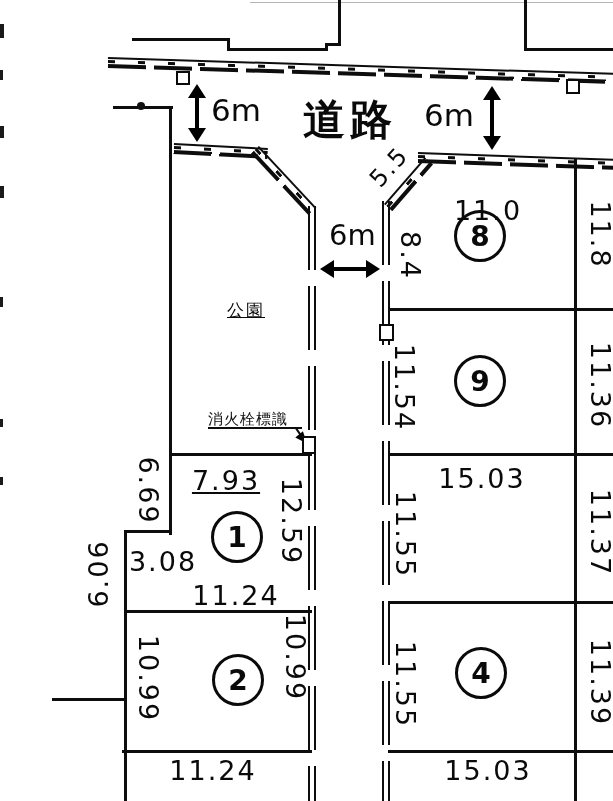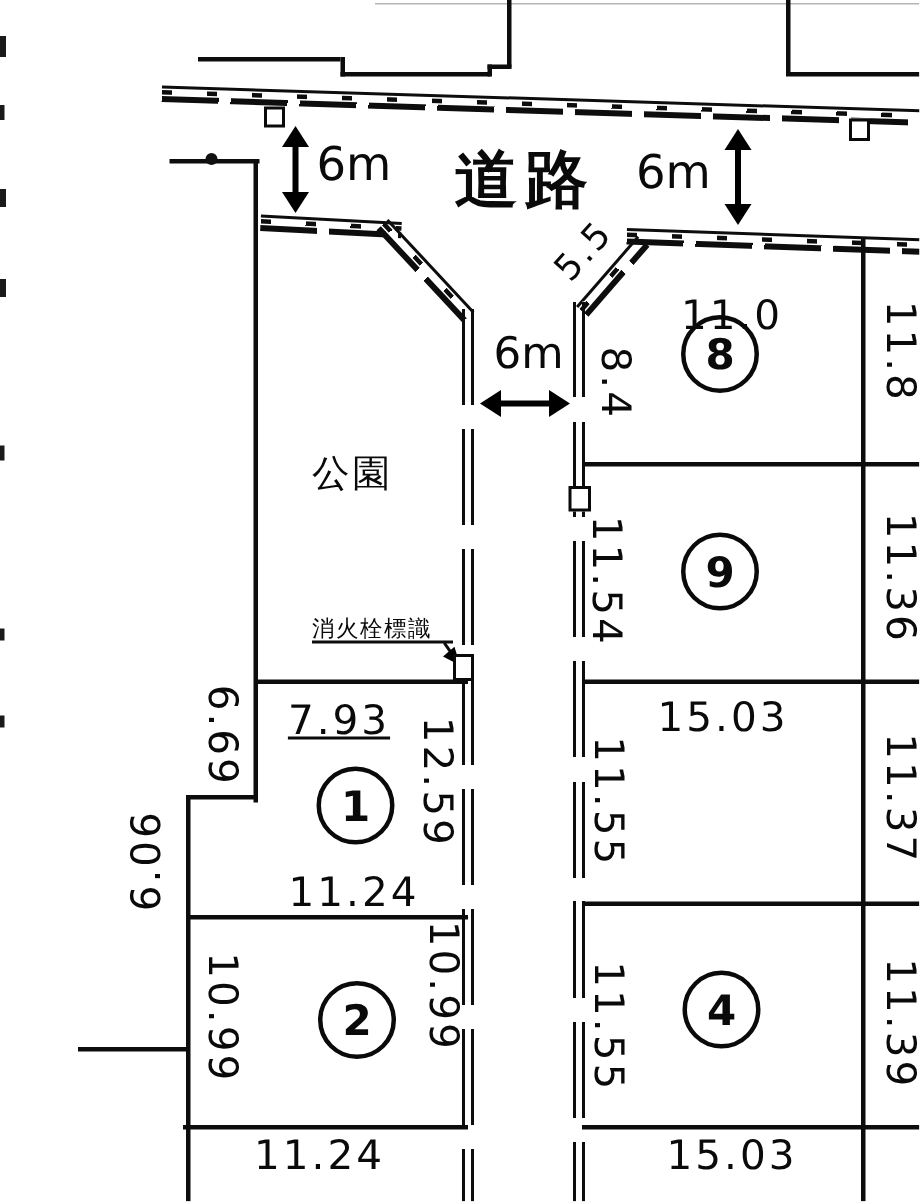--- a/index.html
+++ b/index.html
@@ -119,21 +119,21 @@
     </div>
   <div class="sq" style="left:379px;top:324px;width:11px;height:13px;"></div>
 
   <div class="jp" style="left:329px;top:218px;font-size:29px;">6m</div>
   <div class="harrow" style="left:320px;top:260px;width:60px;">
       <div class="t1"></div>
       <div class="shaft"></div>
       <div class="t2"></div>
     </div>
 
-  <div class="jp" style="left:208px;top:299px;font-size:25px;letter-spacing:2px;">公園</div>
+  <div class="jp" style="left:227px;top:299px;font-size:17px;letter-spacing:2px;text-decoration:underline;">公園</div>
 
   <div class="hline" style="left:113px;top:106px;width:60px;height:3px;"></div>
   <div class="dot" style="left:137px;top:102px;"></div>
   <div class="vline" style="left:169px;top:108px;width:3px;height:427px;"></div>
   <div class="hline" style="left:126px;top:530px;width:46px;height:3px;"></div>
   <div class="vline" style="left:124px;top:530px;width:3px;height:271px;"></div>
   <div class="hline" style="left:52px;top:698px;width:74px;height:3px;"></div>
 
   <div class="jp" style="left:208px;top:410px;font-size:15px;letter-spacing:1px;">消火栓標識</div>
   <div class="hline" style="left:208px;top:427px;width:94px;height:2px;"></div>
@@ -167,20 +167,21 @@
   <div class="dim" style="left:422px;top:463px;width:120px;">15.03</div>
   <div class="dim rot90" style="left:360px;top:519px;width:90px;">11.55</div>
   <div class="dim rot90" style="left:555px;top:517px;width:90px;">11.37</div>
 
   <div class="dim rot90" style="left:360px;top:669px;width:90px;">11.55</div>
   <div class="dim rot90" style="left:555px;top:667px;width:90px;">11.39</div>
   <div class="dim" style="left:428px;top:755px;width:120px;">15.03</div>
 
   <div class="dim" style="left:166px;top:465px;width:120px;text-decoration:underline;">7.93</div>
   <div class="dim rot90" style="left:108px;top:475px;width:80px;">6.69</div>
+  <div class="dim" style="left:103px;top:546px;width:120px;">3.08</div>
   <div class="dim rotm90" style="left:58px;top:558px;width:80px;">6.06</div>
   <div class="dim rot90" style="left:246px;top:506px;width:90px;">12.59</div>
   <div class="dim" style="left:176px;top:580px;width:120px;">11.24</div>
 
   <div class="dim rot90" style="left:103px;top:663px;width:90px;">10.99</div>
   <div class="dim rot90" style="left:250px;top:642px;width:90px;">10.99</div>
   <div class="dim" style="left:153px;top:755px;width:120px;">11.24</div>
 
 </div>
 

